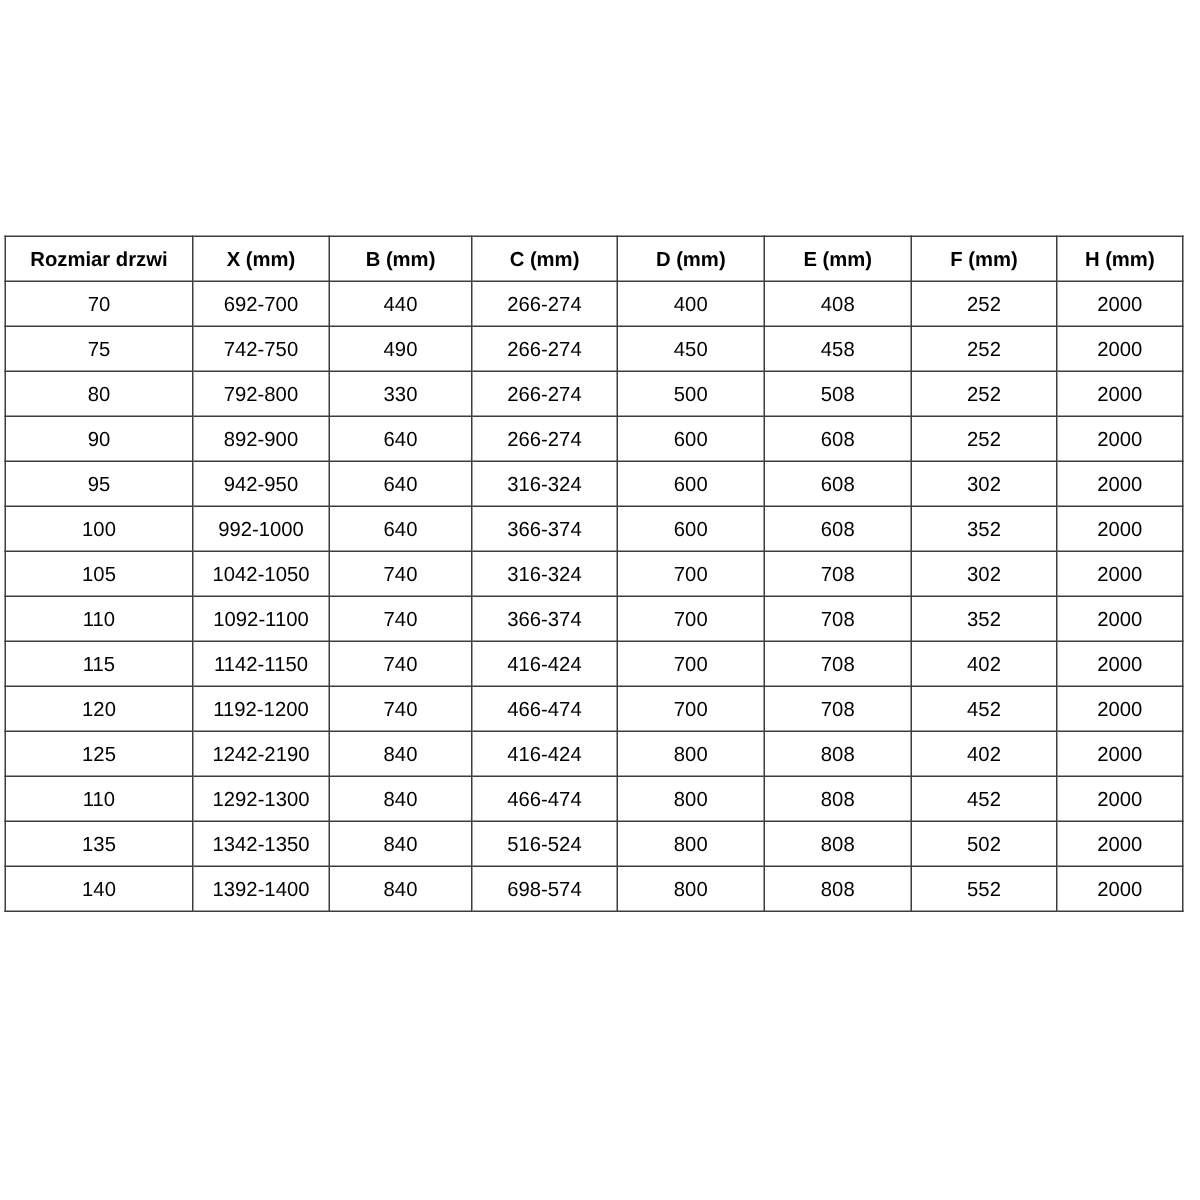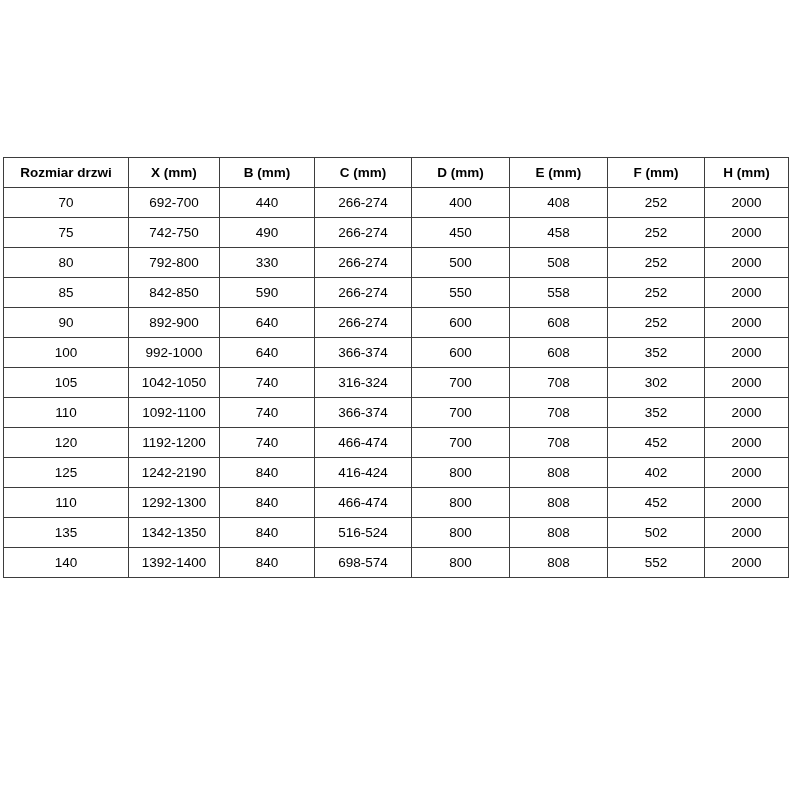--- a/index.html
+++ b/index.html
@@ -92,37 +92,37 @@
           <td>80</td>
           <td>792-800</td>
           <td>330</td>
           <td>266-274</td>
           <td>500</td>
           <td>508</td>
           <td>252</td>
           <td>2000</td>
         </tr>
         <tr>
-          <td>85</td>
-          <td>842-850</td>
-          <td>590</td>
-          <td>266-274</td>
-          <td>550</td>
-          <td>558</td>
-          <td>252</td>
-          <td>2000</td>
-        </tr>
-        <tr>
           <td>90</td>
           <td>892-900</td>
           <td>640</td>
           <td>266-274</td>
           <td>600</td>
           <td>608</td>
           <td>252</td>
+          <td>2000</td>
+        </tr>
+        <tr>
+          <td>95</td>
+          <td>942-950</td>
+          <td>640</td>
+          <td>316-324</td>
+          <td>600</td>
+          <td>608</td>
+          <td>302</td>
           <td>2000</td>
         </tr>
         <tr>
           <td>100</td>
           <td>992-1000</td>
           <td>640</td>
           <td>366-374</td>
           <td>600</td>
           <td>608</td>
           <td>352</td>
@@ -142,20 +142,30 @@
           <td>110</td>
           <td>1092-1100</td>
           <td>740</td>
           <td>366-374</td>
           <td>700</td>
           <td>708</td>
           <td>352</td>
           <td>2000</td>
         </tr>
         <tr>
+          <td>115</td>
+          <td>1142-1150</td>
+          <td>740</td>
+          <td>416-424</td>
+          <td>700</td>
+          <td>708</td>
+          <td>402</td>
+          <td>2000</td>
+        </tr>
+        <tr>
           <td>120</td>
           <td>1192-1200</td>
           <td>740</td>
           <td>466-474</td>
           <td>700</td>
           <td>708</td>
           <td>452</td>
           <td>2000</td>
         </tr>
         <tr>

